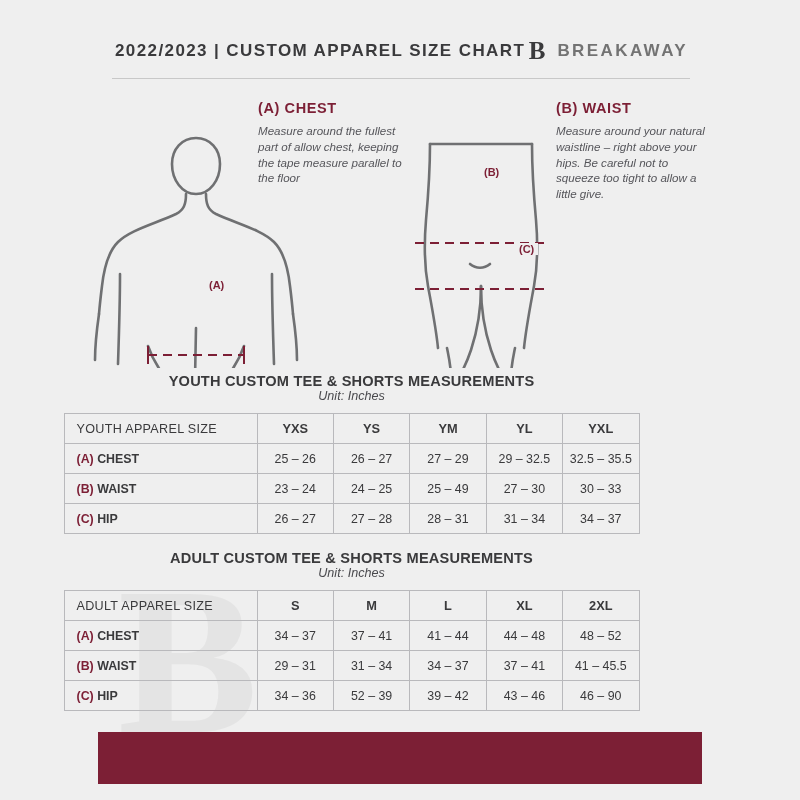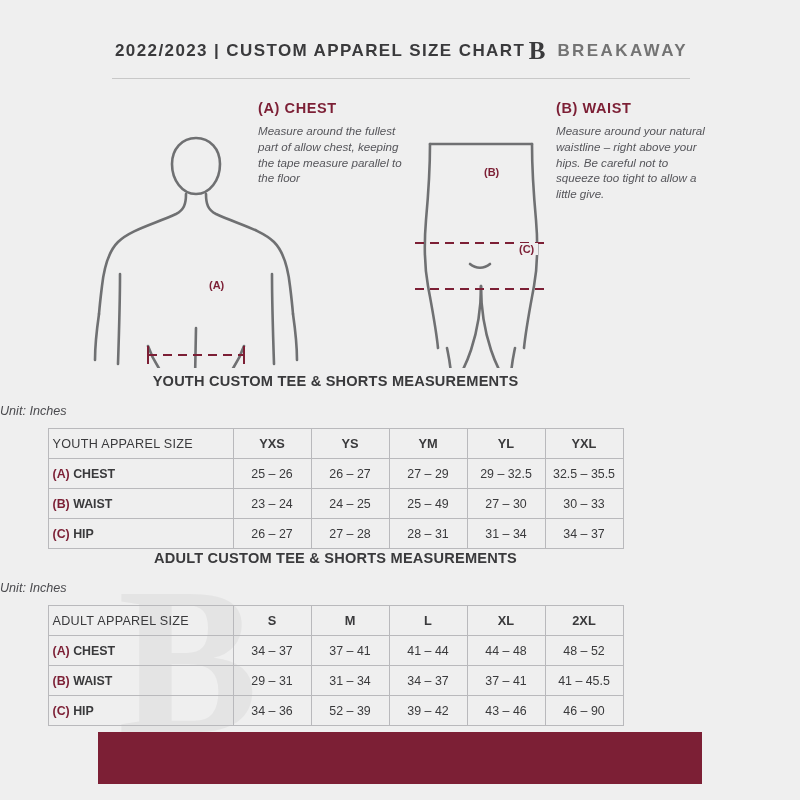--- a/index.html
+++ b/index.html
@@ -118,52 +118,52 @@
   .note-hips  { left: 556px; top: 159px; width: 152px; }
 
   .lbl {
     position: absolute;
     font-size: 11px;
     font-weight: bold;
     color: #7c1f35;
   }
 
   
-  .section { position: absolute; left: 0; width: 671px; }
+  .section { position: absolute; left: 16px; width: 671px; }
   .sec-title {
     text-align: center;
     font-size: 14.6px;
     font-weight: bold;
     letter-spacing: .2px;
     color: #3a3a3c;
   }
   .sec-unit {
-    text-align: left;
+    text-align: center;
     font-size: 12.6px;
     font-style: italic;
     color: #4a4a4e;
-    margin-top: 15px;
+    margin-top: 0;
   }
   table.size {
     border-collapse: collapse;
     margin: 10px auto 0 auto;
     width: 576px;
     table-layout: fixed;
   }
   table.size th, table.size td {
     border: 1px solid #b9b9bc;
     height: 29px;
     font-size: 12.4px;
     color: #3a3a3c;
     text-align: center;
     padding: 0;
   }
   table.size th.first, table.size td.first {
     text-align: left;
-    padding-left: 4px;
+    padding-left: 12px;
     width: 180px;
   }
   table.size th {
     font-weight: bold;
     font-size: 12.8px;
   }
   table.size th.first { font-weight: normal; font-size: 12.6px; letter-spacing: .3px;}
   table.size td.first { font-weight: bold; }
   .tag { color: #7c1f35; font-weight: bold; }
 

